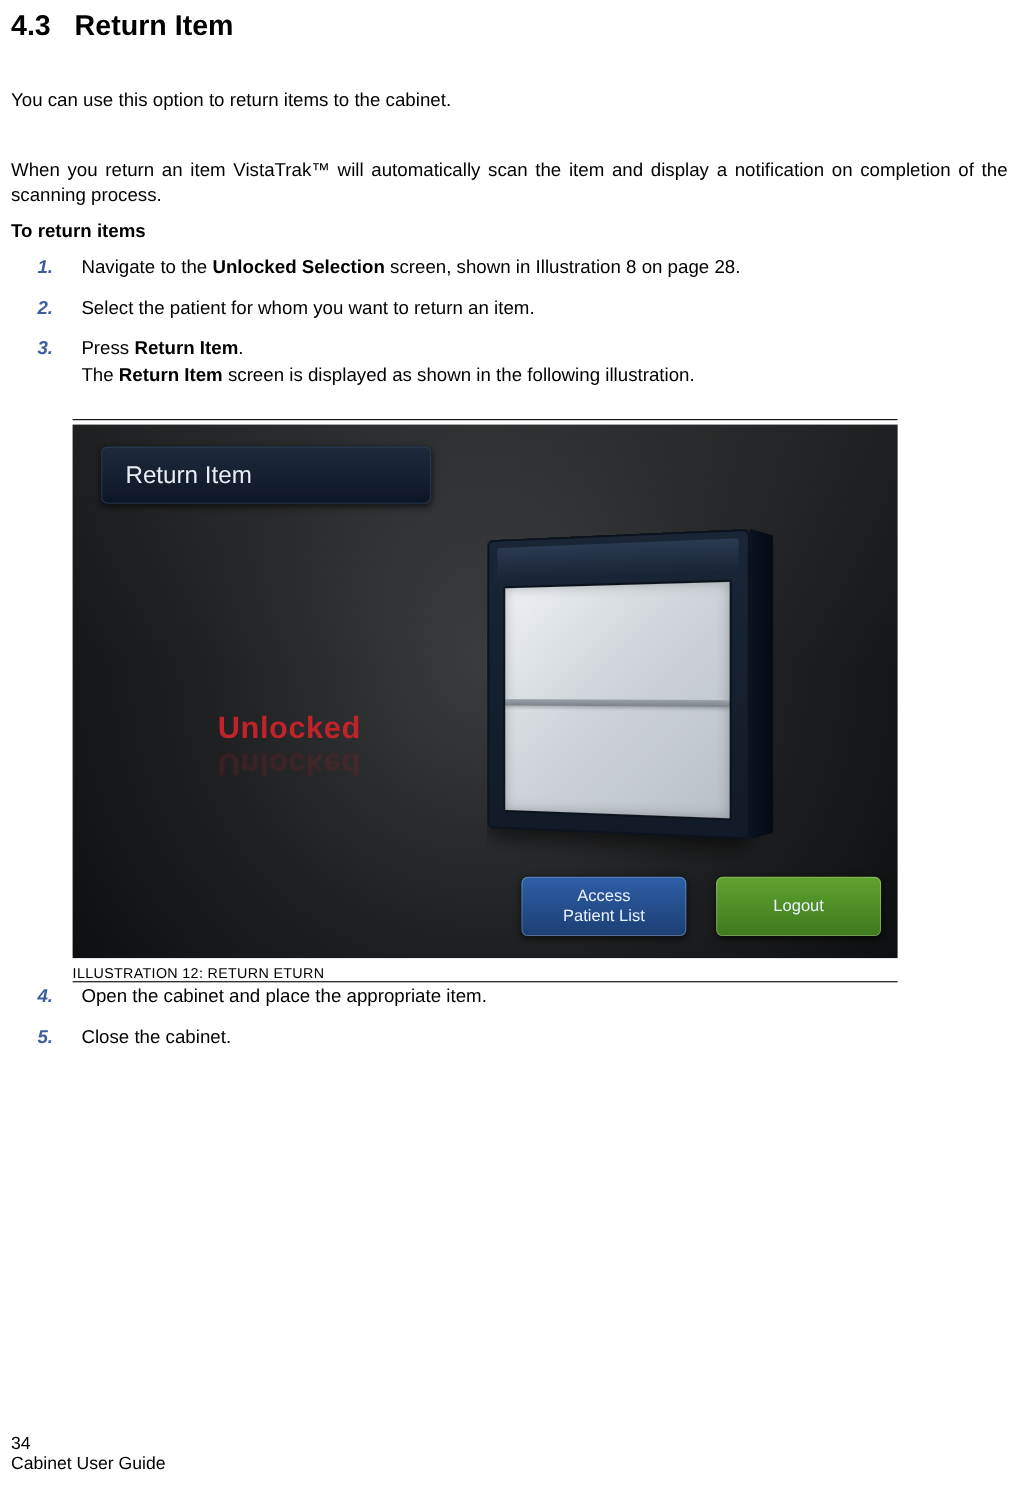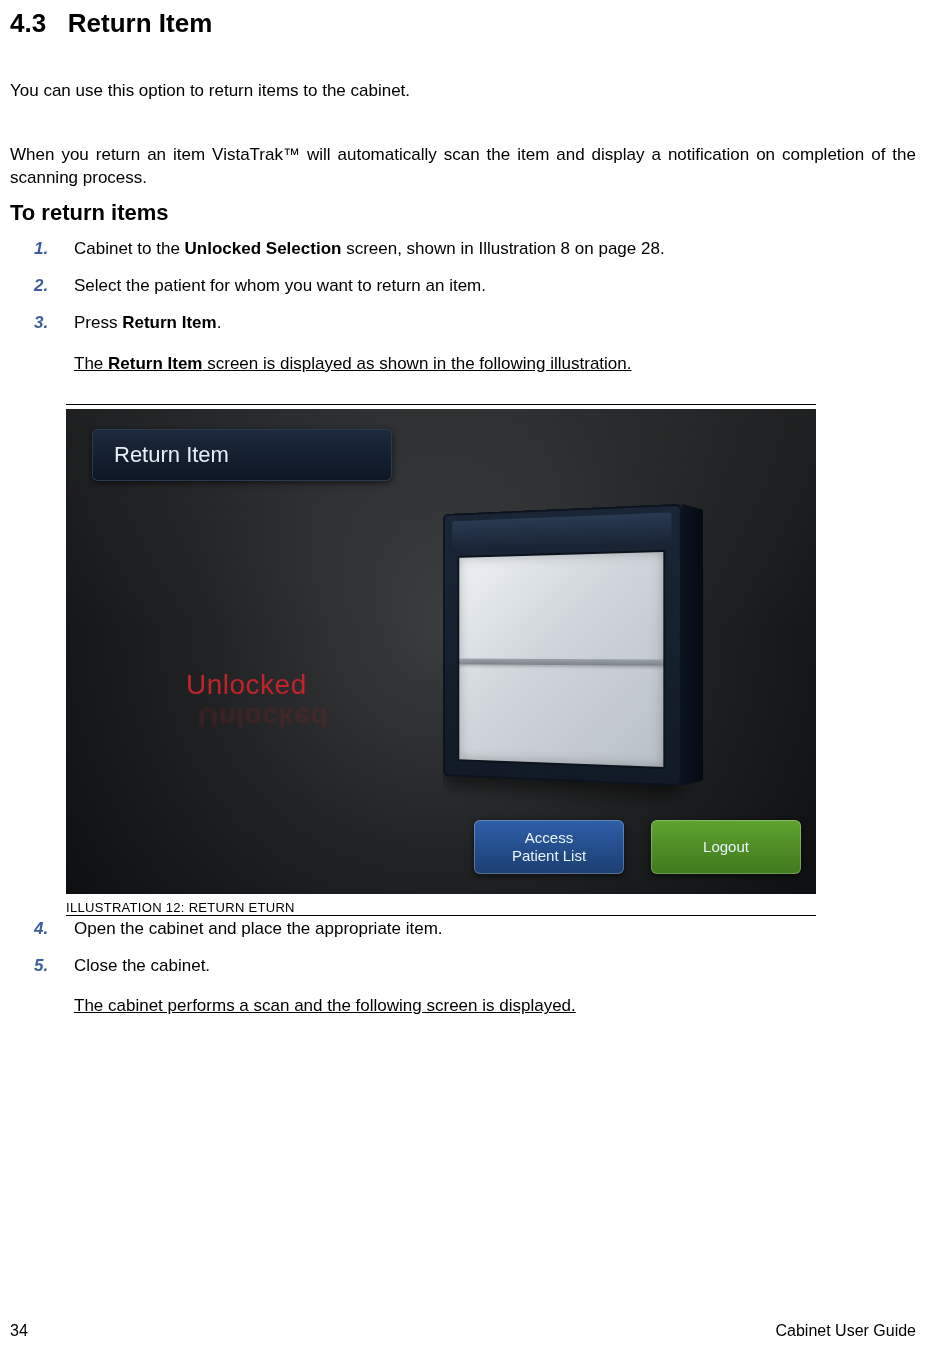--- a/index.html
+++ b/index.html
@@ -11,26 +11,26 @@
     position: relative;
     padding: 0 10px;
     color: #000;
   }
   .section-heading {
     font-size: 26px;
     font-weight: bold;
     margin-top: 8px;
   }
   .para { font-size: 17px; line-height: 1.35; margin-bottom: 8px; text-align: justify; margin-top: 41px; }
-  .sub-heading { font-size: 22px; font-weight: bold; margin: 10px 0 12px 0; }
+  .sub-heading { font-size: 17px; font-weight: bold; margin: 10px 0 12px 0; }
   .steps { margin-left: 24px; }
   .step { display: flex; font-size: 17px; margin-bottom: 14px; line-height: 1.35; }
   .step-num { color: #3d5e9a; font-weight: bold; font-style: italic; width: 40px; flex-shrink:0; }
   .step-body { flex: 1; }
-  .step-body .detail { margin-top: 18px; text-decoration: underline; }
+  .step-body .detail { margin-top: 1px; }
 
   .figure-wrap { margin: 28px 0 0 56px; width: 750px; }
   .figure-hr { border: none; border-top: 1px solid #000; margin: 0; }
   .illustration-caption { font-size: 13px; letter-spacing: 0.3px; margin-top: 6px; font-variant: small-caps; }
   .illustration-caption .mixed { font-variant: normal; }
 
   
   .screen {
     width: 750px; height: 485px;
     background: radial-gradient(circle at 50% 45%, #3a3c3e 0%, #1f2021 55%, #0e0f10 100%);
@@ -46,22 +46,22 @@
     color: #e9eef6; font-size: 22px;
     display: flex; align-items: center; padding-left: 22px;
     font-family: Arial, sans-serif;
   }
   .reflection {
     position:absolute; top:0; left:0; width:100%; height:46%;
     background: linear-gradient(rgba(255,255,255,0.06), rgba(255,255,255,0));
     pointer-events:none;
   }
   .status-text {
-    position: absolute; left: 120px; top: 260px;
-    font-family: Arial, sans-serif; font-weight: normal; font-size: 28px;
+    position: absolute; left: 132px; top: 260px;
+    font-family: Arial, sans-serif; font-weight: bold; font-size: 28px;
     color: #c0232a; letter-spacing: 0.5px;
   }
   .status-shadow {
     position: absolute; left: 132px; top: 292px;
     font-family: Arial, sans-serif; font-weight: bold; font-size: 28px;
     color: #c0232a; opacity: 0.18; letter-spacing: 0.5px;
     transform: scaleY(-1);
     filter: blur(1px);
   }
   
@@ -102,40 +102,40 @@
   .btn {
     position:absolute; bottom:20px; height:54px; width:150px;
     border-radius:6px; display:flex; align-items:center; justify-content:center;
     flex-direction:column; color:#eaf2ff; font-size:15px; text-align:center;
     box-shadow: inset 0 0 0 1px rgba(255,255,255,0.25), 0 2px 6px rgba(0,0,0,0.6);
     line-height:1.15; cursor:pointer;
   }
   .btn-blue { right:192px; background: linear-gradient(#2e5fa8,#1c3e72); }
   .btn-green { right:15px; background: linear-gradient(#5fa32f,#3f7a1d); }
 
-  .footer { position:absolute; bottom:20px; left:10px; right:10px; display:flex; justify-content:space-between; font-size:16px; }
+  .footer { position:absolute; bottom:20px; left:10px; right:10px; display:flex; justify-content:space-between; font-size:16px;flex-direction:column; }
 </style>
 </head>
 <body>
 
 <h2 class="section-heading">
   <span>4.3</span>&nbsp;&nbsp;&nbsp;<span>Return Item</span>
 </h2>
 
 <p class="para">You can use this option to return items to the cabinet.</p>
 <p class="para">When you return an item VistaTrak™ will automatically scan the item and display a notification on completion of  the scanning process.</p>
 
 <p class="sub-heading">To return items</p>
 
 <div class="steps">
 
   <div class="step">
     <span class="step-num">1.</span>
     <span class="step-body">
-      <span>Cabinet to the </span><b>Unlocked Selection</b><span> screen, shown  in Illustration 8 on page 28.</span>
+      <span>Navigate to the </span><b>Unlocked Selection</b><span> screen, shown  in Illustration 8 on page 28.</span>
     </span>
   </div>
 
   <div class="step">
     <span class="step-num">2.</span>
     <span class="step-body">Select the patient for whom you want to return an item.</span>
   </div>
 
   <div class="step">
     <span class="step-num">3.</span>
@@ -185,21 +185,20 @@
 
 <div class="steps" style="margin-top:2px;">
   <div class="step">
     <span class="step-num">4.</span>
     <span class="step-body">Open the cabinet and place the appropriate item.</span>
   </div>
   <div class="step">
     <span class="step-num">5.</span>
     <span class="step-body">
       <span>Close the cabinet.</span>
-      <div class="detail">The cabinet performs a scan and the following screen is displayed.</div>
     </span>
   </div>
 </div>
 
 <div class="footer">
   <span>34</span>
   <span>Cabinet User Guide</span>
 </div>
 
 </body></html>

